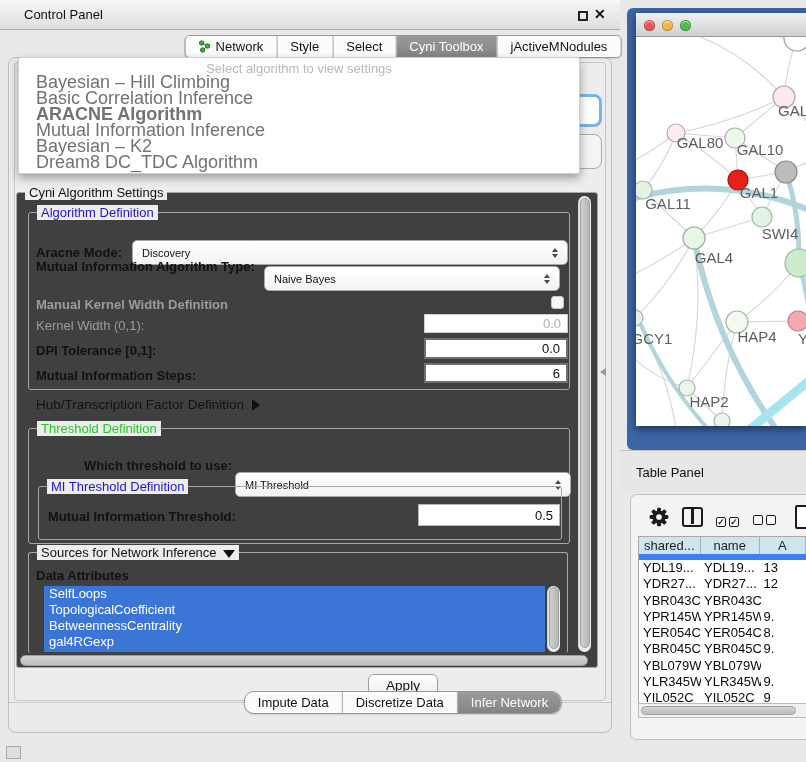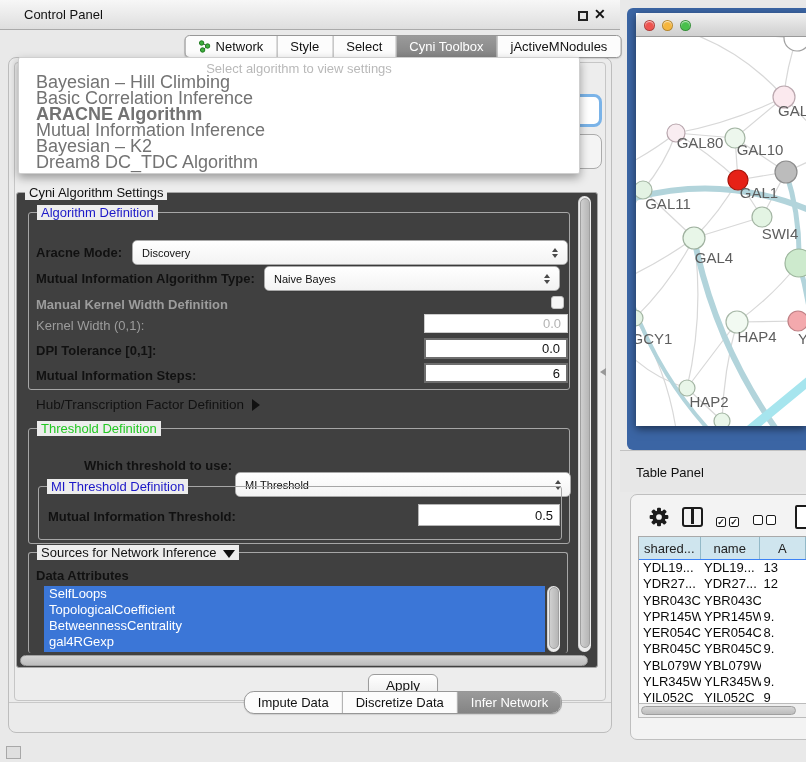--- a/index.html
+++ b/index.html
@@ -75,21 +75,21 @@
   
   .tp-bar{left:620px;top:450px;width:186px;height:42px;background:#e7e7e7;border-top:1px solid #c2c2c2;}
   .tp-title{left:636px;top:465px;font-size:13px;color:#111;}
   .tp-box{left:630px;top:494px;width:190px;height:246px;background:#f3f3f3;border:1px solid #bfbfbf;border-radius:7px;}
   .tool-ico{position:absolute;color:#1b1b1b;}
   .col-ico{left:682px;top:507px;width:21px;height:20px;border:2.5px solid #1b1b1b;border-radius:3px;}
   .col-ico:before{content:"";position:absolute;left:7px;top:0;width:2.5px;height:15px;background:#1b1b1b;}
   .cbx{display:inline-block;width:10px;height:10px;border:1.5px solid #1b1b1b;border-radius:2px;font-size:9px;line-height:9px;font-weight:bold;text-align:center;color:#1b1b1b;margin-right:3px;background:#fff;}
   .doc-ico{left:795px;top:505px;width:16px;height:24px;border:2.5px solid #1b1b1b;border-radius:2px;background:#fff;}
   .tbl{left:638px;top:536px;width:168px;height:182px;background:#fff;border:1px solid #a9a9a9;border-right:none;overflow:hidden;}
-  .tbl-head{display:flex;height:23px;border-bottom:1px solid #3b82f6;}
+  .tbl-head{display:flex;height:23px;border-bottom:6px solid #3b82f6;}
   .th{background:#cfe5ee;border-right:1px solid #93b9c8;font-size:13px;color:#222;display:flex;align-items:center;justify-content:center;overflow:hidden;white-space:nowrap;}
   .tbl-rows{position:absolute;left:0;top:23px;width:168px;height:144px;overflow:hidden;}
   .tr{display:flex;height:16.3px;}
   .td{font-size:13px;color:#0a0a0a;white-space:nowrap;overflow:hidden;}
   .tbl-hscroll{position:absolute;left:638px;top:703px;width:168px;height:15px;background:#f0f0f0;border:1px solid #bbb;border-right:none;}
 </style>
 </head>
 <body>
 
 <div class="screen">
@@ -152,21 +152,21 @@
 
   <div class="lbl b" style="left:36px;top:245px;">Aracne Mode:</div>
   <div class="combo" style="left:132px;top:240px;width:436px;">
     <span class="txt">Discovery</span>
     <span class="arrows">
         <span class="tri-up"></span>
         <span class="tri-down"></span>
       </span>
   </div>
 
-  <div class="lbl b" style="left:36px;top:271px;">Mutual Information Algorithm Type:</div>
+  <div class="lbl b" style="left:36px;top:259px;">Mutual Information Algorithm Type:</div>
   <div class="combo" style="left:264px;top:266px;width:296px;">
     <span class="txt">Naive Bayes</span>
     <span class="arrows">
         <span class="tri-up"></span>
         <span class="tri-down"></span>
       </span>
   </div>
 
   <div class="lbl b dis" style="left:36px;top:297px;">Manual Kernel Width Definition</div>
   <div class="cb" style="left:551px;top:296px;"></div>

